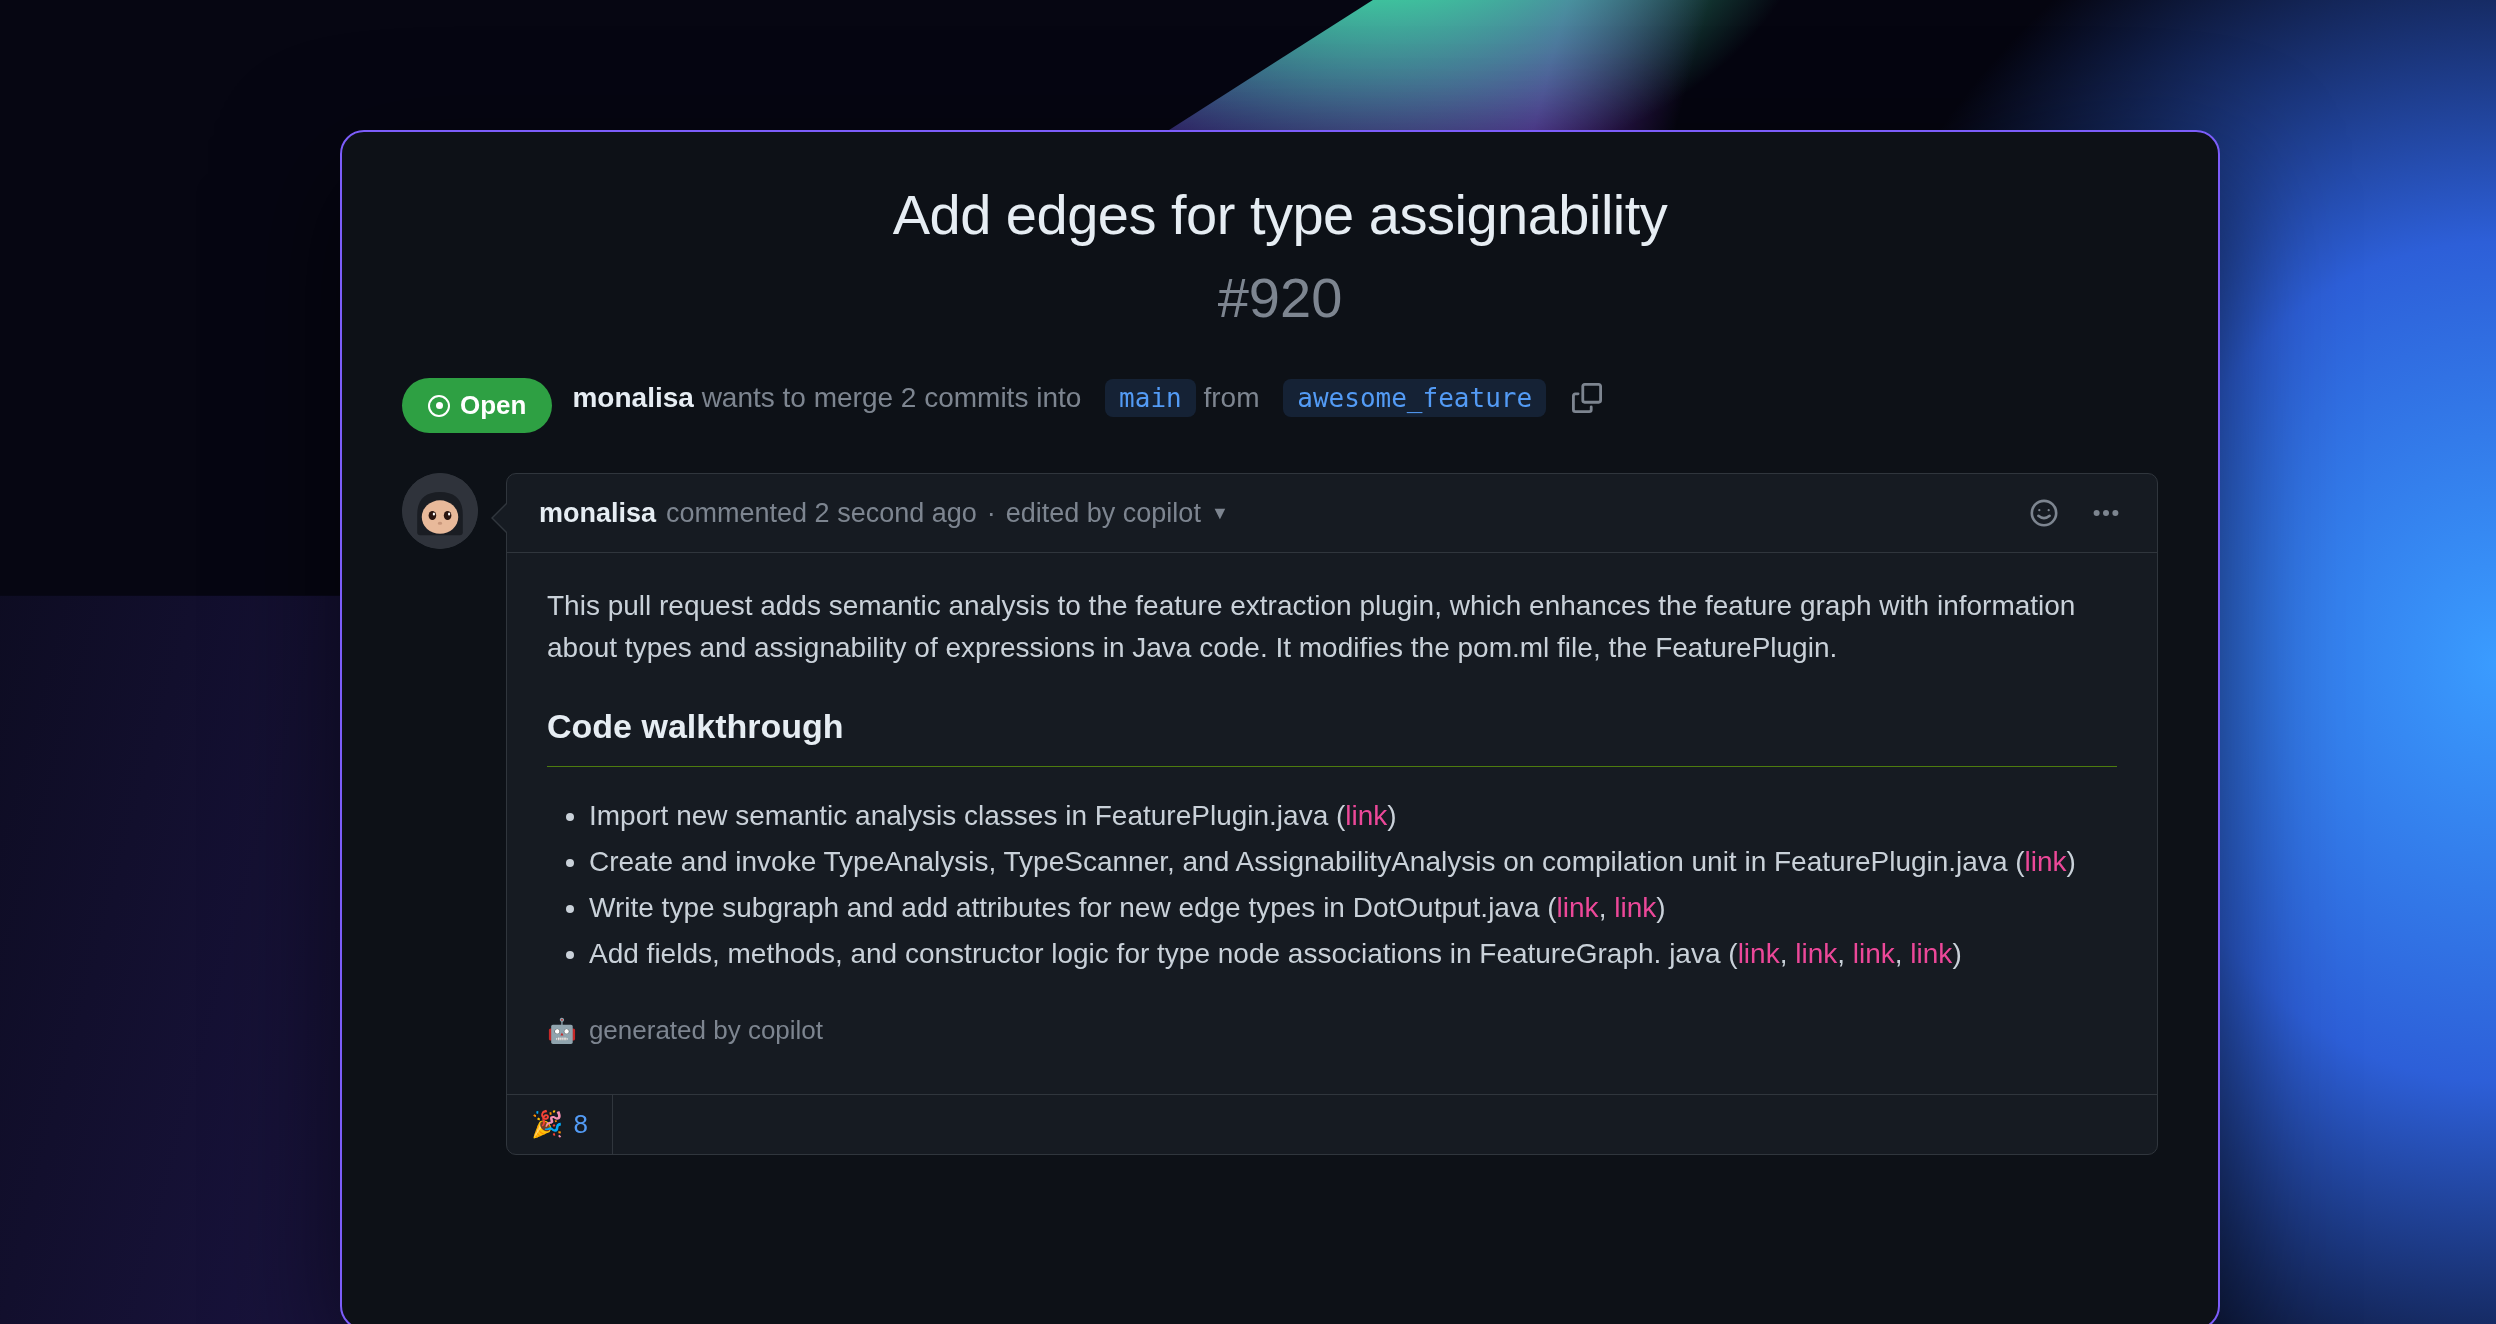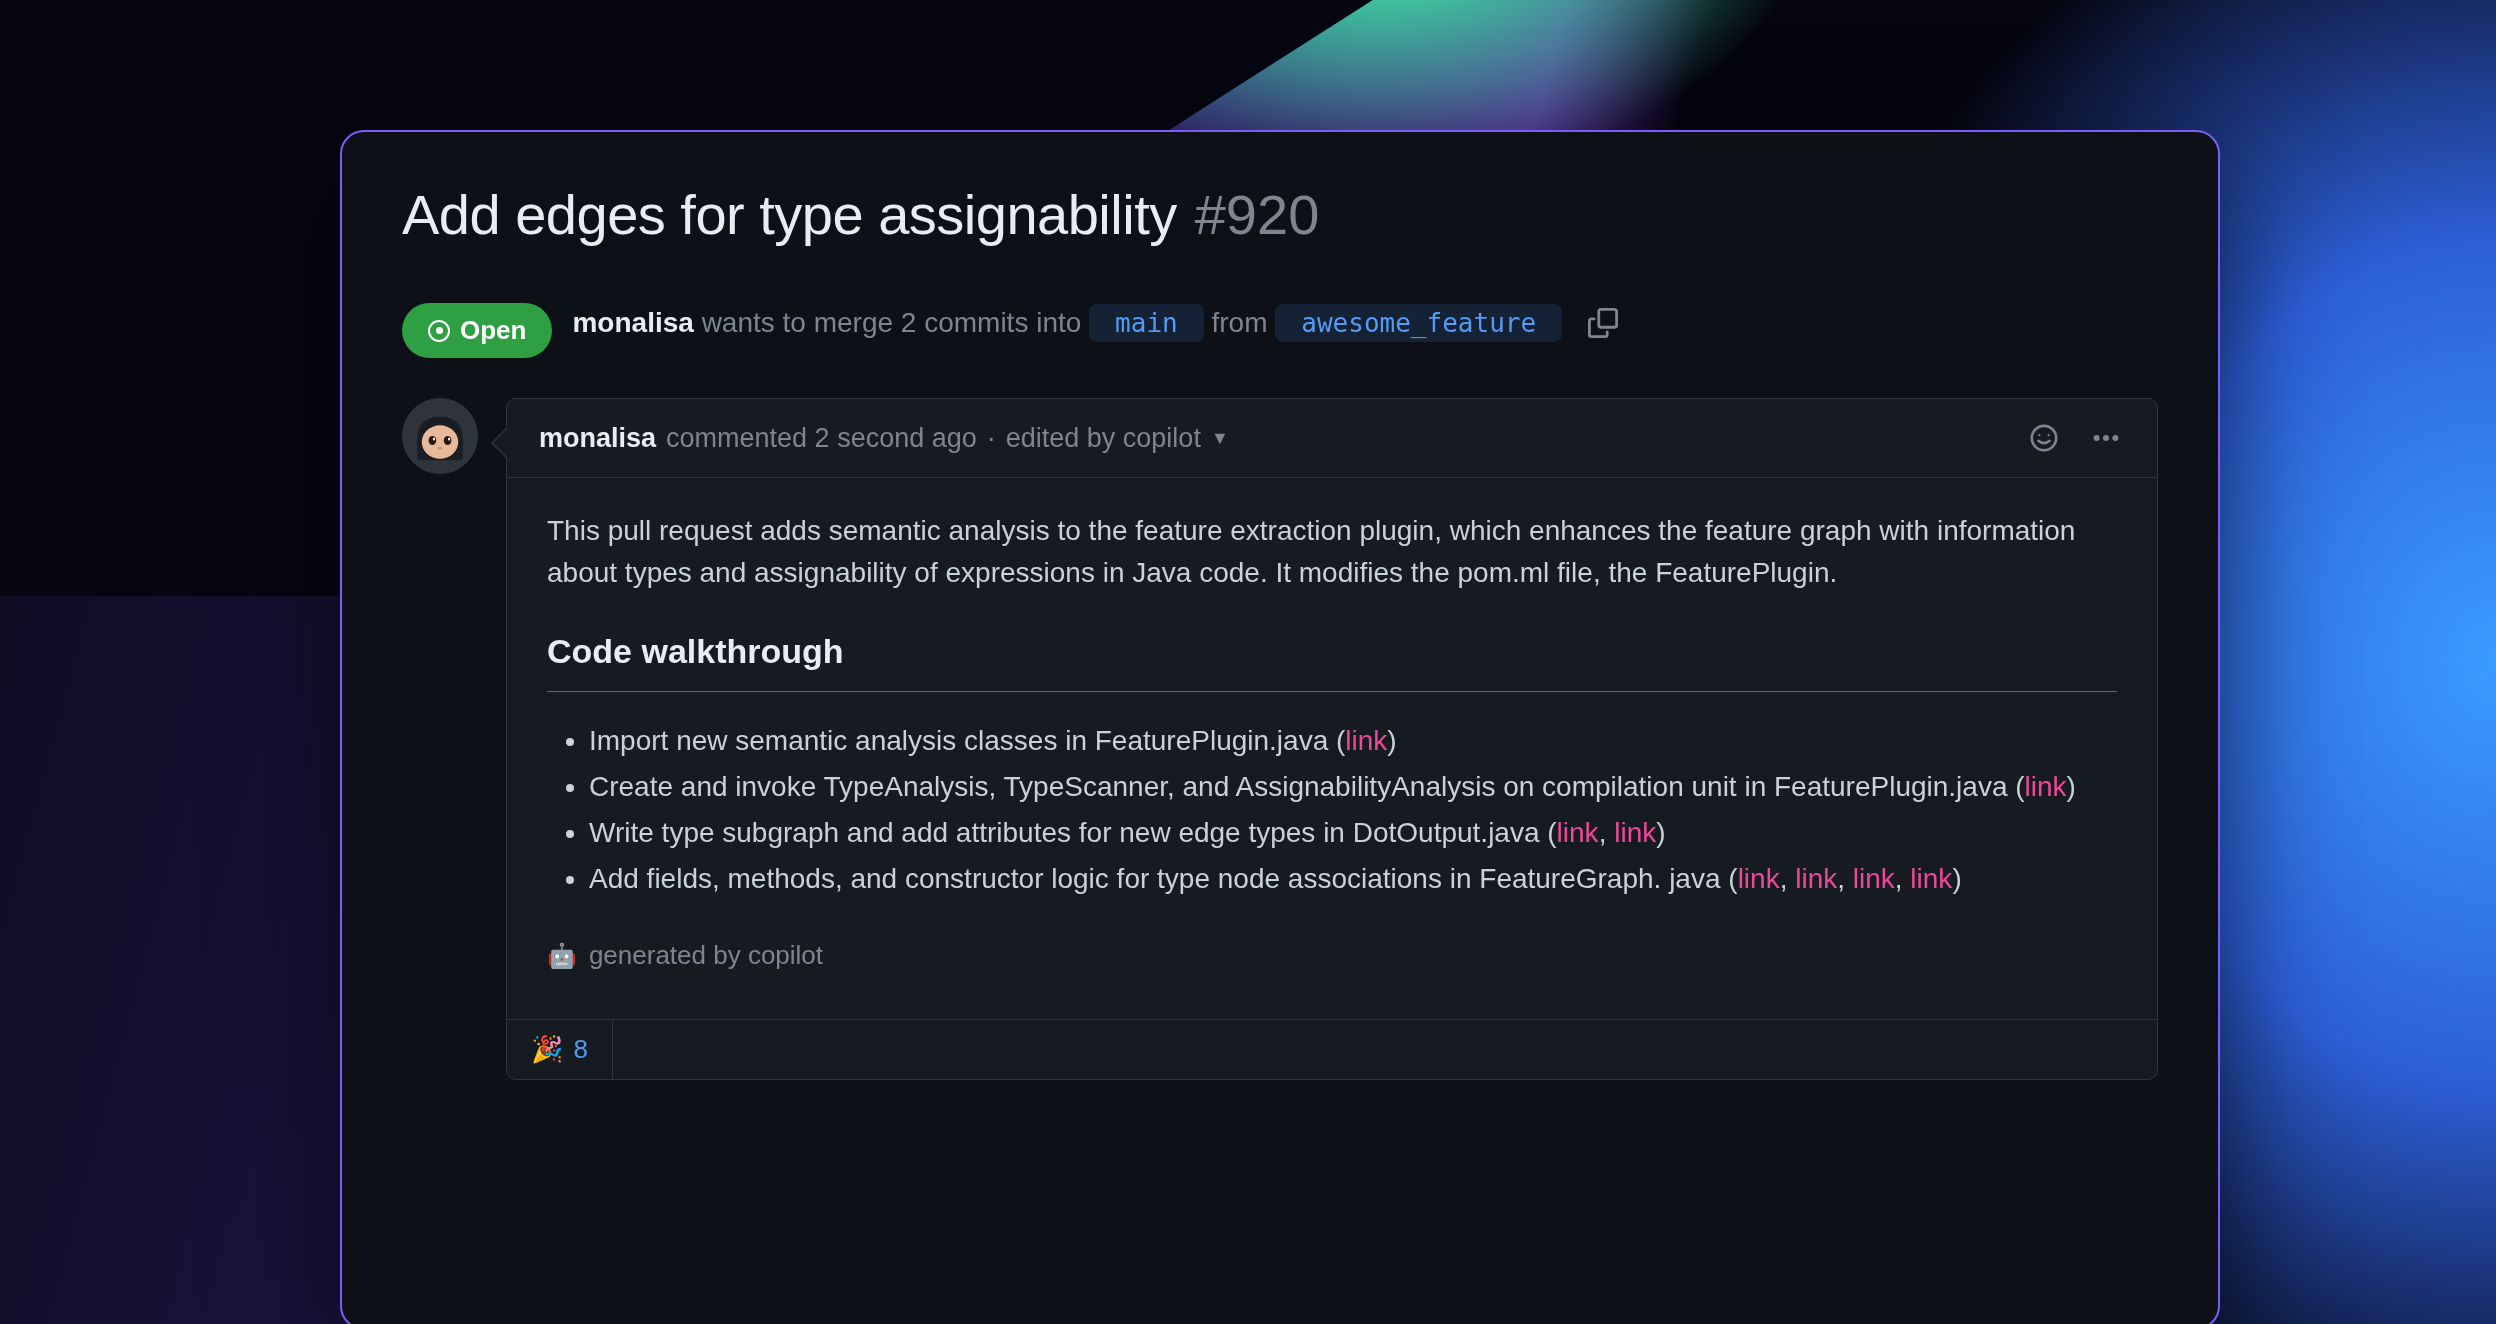--- a/index.html
+++ b/index.html
@@ -36,23 +36,24 @@
       height: 1200px;
       background: #0d1117;
       border: 2px solid #7c5dfa;
       border-radius: 24px;
       box-shadow: 0 40px 120px rgba(0,0,0,0.6);
       overflow: hidden;
       padding: 50px 60px 0 60px;
     }
     .title-row {
       display: flex;
-      align-items: flex-start;
+      align-items: center;
       gap: 18px;
-      margin-bottom: 40px;
+      margin-bottom: 32px;
+      flex-direction: column;
     }
     .pr-title {
       color: #e6edf3;
       font-size: 56px;
       font-weight: 500;
       letter-spacing: -0.5px;
     }
     .pr-number {
       color: #7d8590;
       font-size: 56px;
@@ -97,24 +98,25 @@
       font-size: 28px;
     }
     .merge-author {
       color: #e6edf3;
       font-weight: 600;
     }
     .branch-tag {
       display: inline-block;
       background: rgba(65, 132, 228, 0.15);
       color: #539bf5;
-      padding: 4px 26px;
+      padding: 4px 14px;
       border-radius: 8px;
       font-family: ui-monospace, "SF Mono", Consolas, monospace;
       font-size: 26px;
+      margin-left: 16px;
     }
     .copy-icon-btn {
       background: none;
       border: none;
       color: #7d8590;
       cursor: pointer;
       padding: 6px;
       display: inline-flex;
     }
     .thread {

